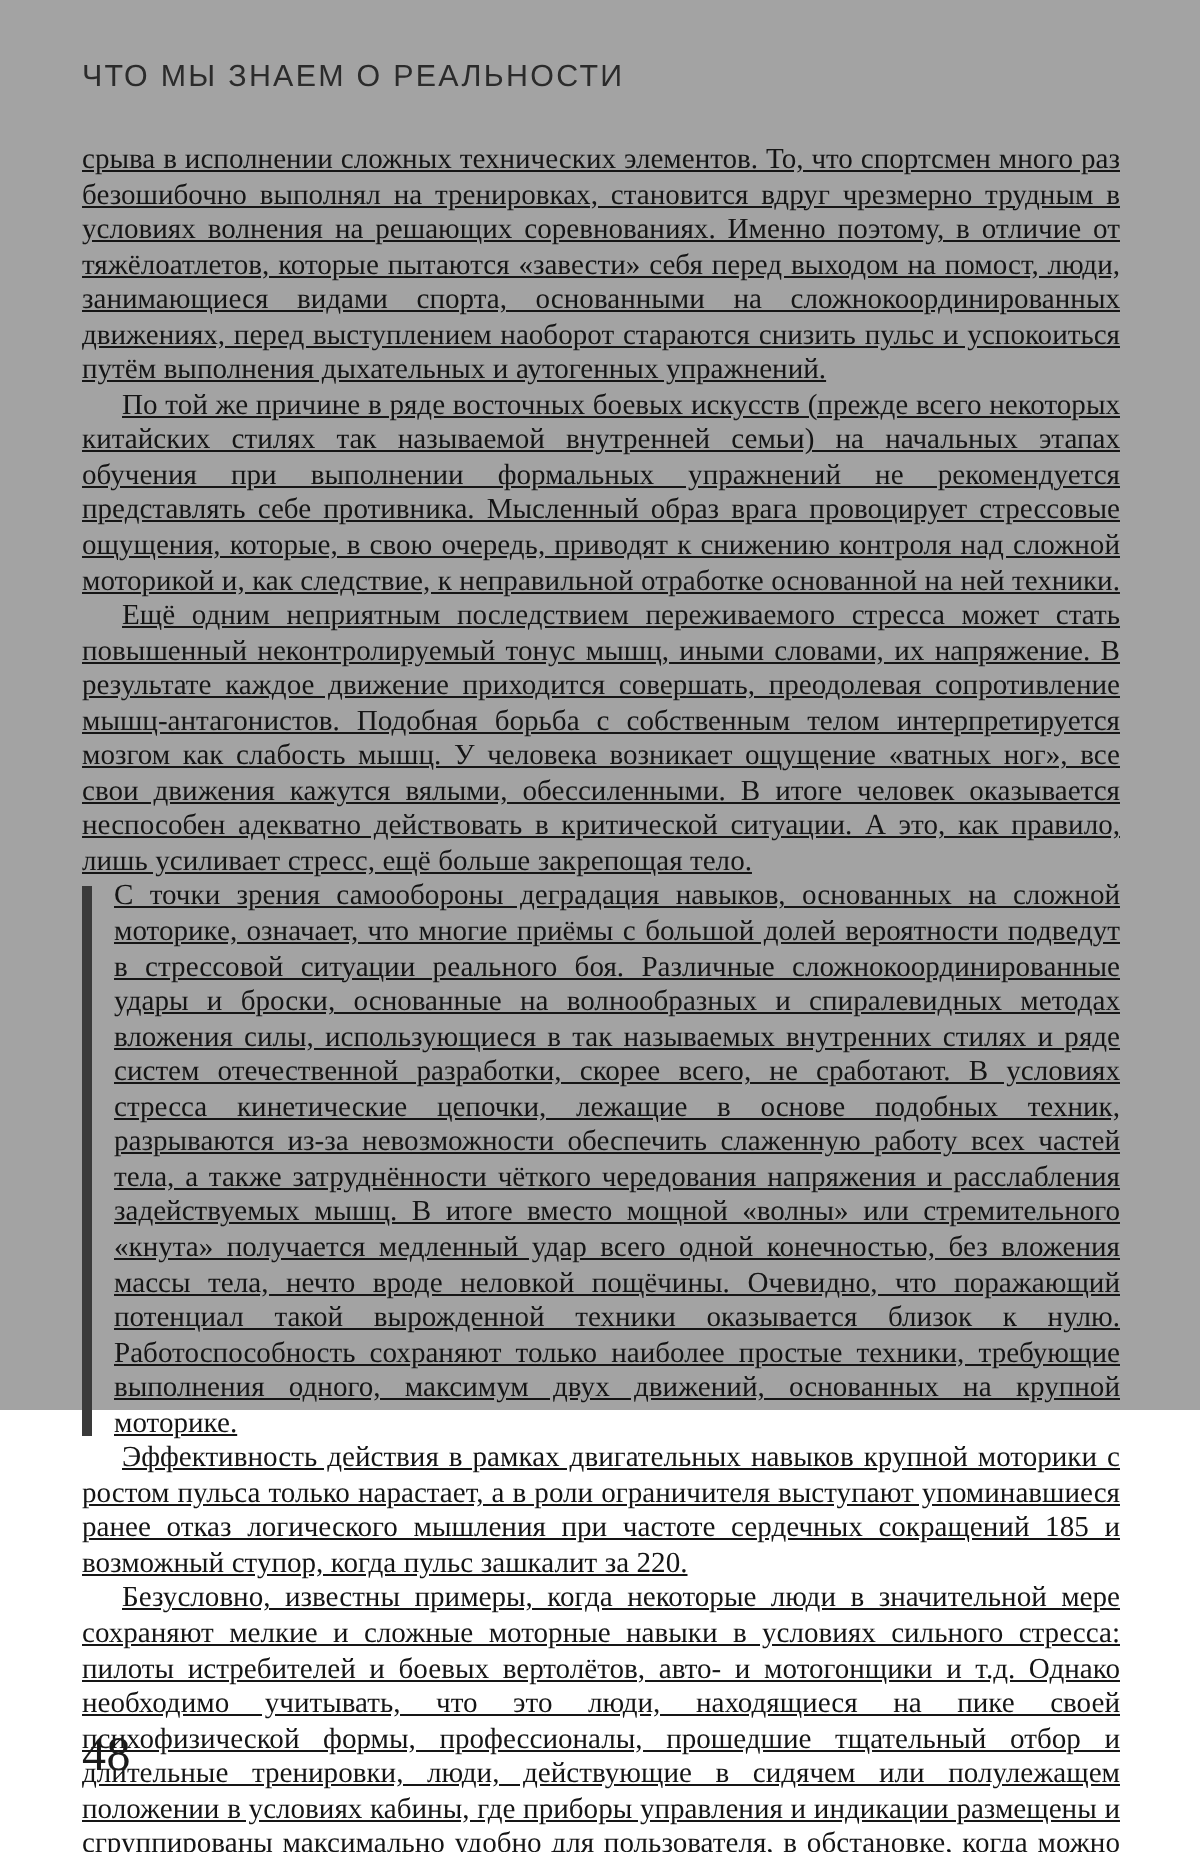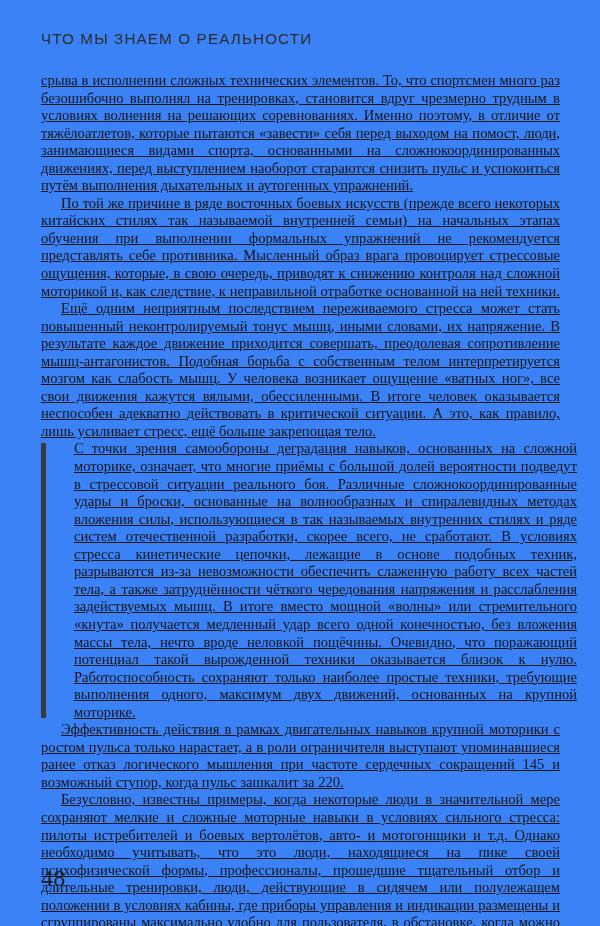--- a/index.html
+++ b/index.html
@@ -12,23 +12,23 @@
     height: 926px;
     background: #ffffff;
     font-family: "Liberation Serif", "DejaVu Serif", serif;
     color: #141414;
     overflow: hidden;
   }
 
   .page {
     position: relative;
     width: 600px;
-    height: 926px;
+    height: 705px;
     box-sizing: border-box;
-    background: #3b82f6;
+    background: #a3a3a3;
   }
 
   
   .running-head {
     position: absolute;
     left: 41px;
     top: 31px;
     width: 520px;
     font-family: "Liberation Sans", "DejaVu Sans", sans-serif;
     font-size: 15.2px;
@@ -60,21 +60,21 @@
   }
 
   p.para.no-indent {
     text-indent: 0;
   }
 
   
   .marked-block {
     position: relative;
     margin: 0;
-    padding-left: 33px;
+    padding-left: 16px;
   }
 
   .marked-block .rule {
     position: absolute;
     left: 0px;
     top: 3px;
     bottom: 3px;
     width: 5px;
     background: #3a3a3a;
   }
@@ -108,21 +108,21 @@
 
     <p class="para">По той же причине в ряде восточных боевых искусств (прежде всего некоторых китайских стилях так называемой внутренней семьи) на начальных этапах обучения при выполнении формальных упражнений не рекомендуется представлять себе противника. Мысленный образ врага провоцирует стрессовые ощущения, которые, в свою очередь, приводят к снижению контроля над сложной моторикой и, как следствие, к неправильной отработке основанной на ней техники.</p>
 
     <p class="para">Ещё одним неприятным последствием переживаемого стресса может стать повышенный неконтролируемый тонус мышц, иными словами, их напряжение. В результате каждое движение приходится совершать, преодолевая сопротивление мышц-антагонистов. Подобная борьба с собственным телом интерпретируется мозгом как слабость мышц. У человека возникает ощущение «ватных ног», все свои движения кажутся вялыми, обессиленными. В итоге человек оказывается неспособен адекватно действовать в критической ситуации. А это, как правило, лишь усиливает стресс, ещё больше закрепощая тело.</p>
 
     <div class="marked-block">
       <span class="rule"></span>
       <p class="para">С точки зрения самообороны деградация навыков, основанных на сложной моторике, означает, что многие приёмы с большой долей вероятности подведут в стрессовой ситуации реального боя. Различные сложнокоординированные удары и броски, основанные на волнообразных и спиралевидных методах вложения силы, использующиеся в так называемых внутренних стилях и ряде систем отечественной разработки, скорее всего, не сработают. В условиях стресса кинетические цепочки, лежащие в основе подобных техник, разрываются из-за невозможности обеспечить слаженную работу всех частей тела, а также затруднённости чёткого чередования напряжения и расслабления задействуемых мышц. В итоге вместо мощной «волны» или стремительного «кнута» получается медленный удар всего одной конечностью, без вложения массы тела, нечто вроде неловкой пощёчины. Очевидно, что поражающий потенциал такой вырожденной техники оказывается близок к нулю. Работоспособность сохраняют только наиболее простые техники, требующие выполнения одного, максимум двух движений, основанных на крупной моторике.</p>
     </div>
 
-    <p class="para">Эффективность действия в рамках двигательных навыков крупной моторики с ростом пульса только нарастает, а в роли ограничителя выступают упоминавшиеся ранее отказ логического мышления при частоте сердечных сокращений 145 и возможный ступор, когда пульс зашкалит за 220.</p>
+    <p class="para">Эффективность действия в рамках двигательных навыков крупной моторики с ростом пульса только нарастает, а в роли ограничителя выступают упоминавшиеся ранее отказ логического мышления при частоте сердечных сокращений 185 и возможный ступор, когда пульс зашкалит за 220.</p>
 
     <p class="para">Безусловно, известны примеры, когда некоторые люди в значительной мере сохраняют мелкие и сложные моторные навыки в условиях сильного стресса: пилоты истребителей и боевых вертолётов, авто- и мотогонщики и т.д. Однако необходимо учитывать, что это люди, находящиеся на пике своей психофизической формы, профессионалы, прошедшие тщательный отбор и длительные тренировки, люди, действующие в сидячем или полулежащем положении в условиях кабины, где приборы управления и индикации размещены и сгруппированы максимально удобно для пользователя, в обстановке, когда можно полностью сосредоточиться на движении рук.</p>
 
   </div>
 
   <div class="folio">48</div>
 
 </div>
 
 </body></html>

